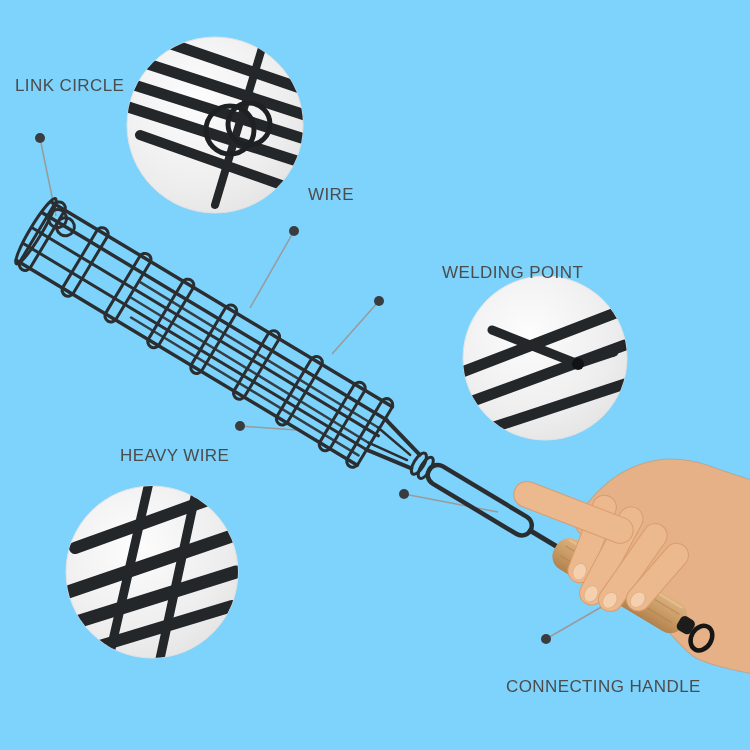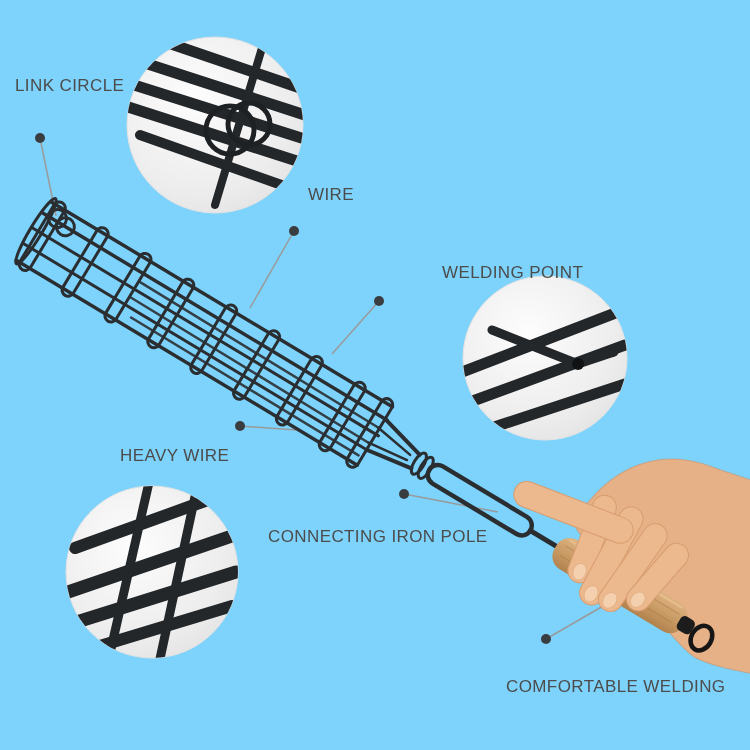--- a/index.html
+++ b/index.html
@@ -209,16 +209,15 @@
       <g transform="rotate(-10 650 -9)">
         <rect class="finger" x="546" y="-22" width="126" height="26" rx="13" fill="#edbb90"></rect>
       </g>
     </g>
   </svg>
 
   <div class="lbl lbl-link-circle">LINK CIRCLE</div>
   <div class="lbl lbl-wire">WIRE</div>
   <div class="lbl lbl-welding-point">WELDING POINT</div>
   <div class="lbl lbl-heavy-wire">HEAVY WIRE</div>
-  <div class="lbl lbl-connecting-iron-pole">CONNECTING IRON POLE</div>
-  <div class="lbl lbl-comfortable-handle">COMFORTABLE WELDING</div>
+  <div class="lbl lbl-comfortable-handle">CONNECTING HANDLE</div>
 
 </div>
 
 </body></html>

